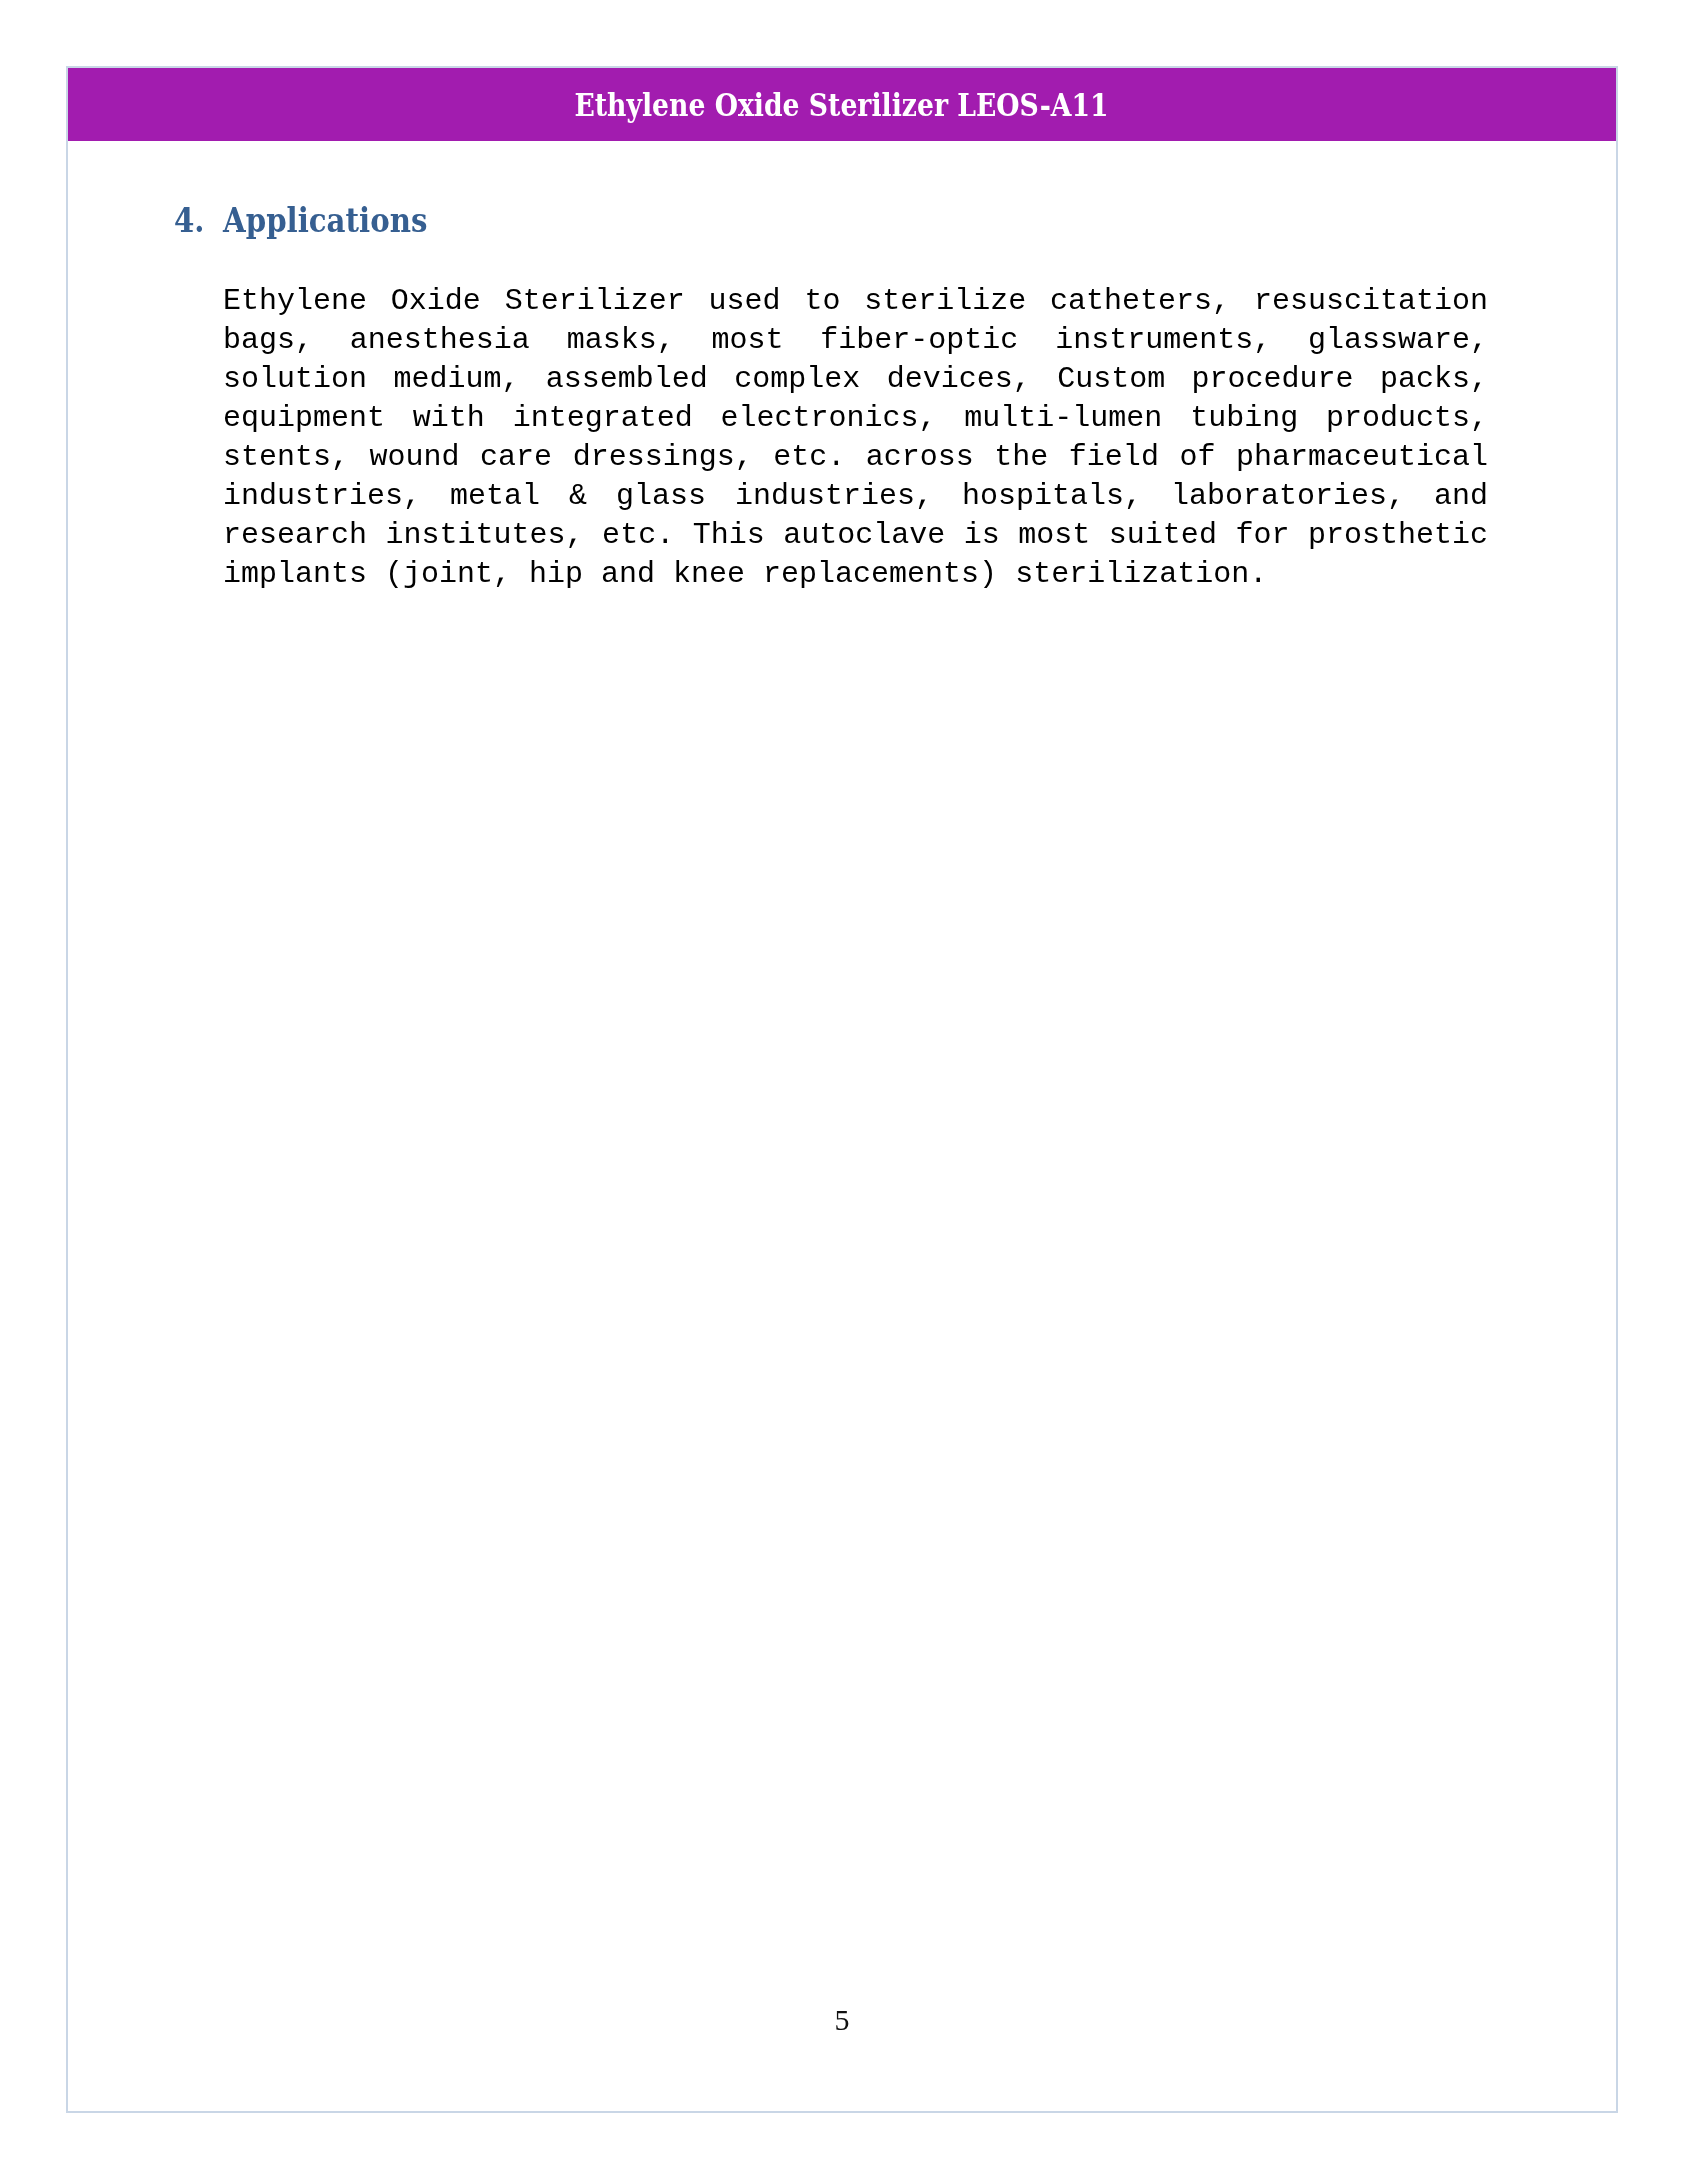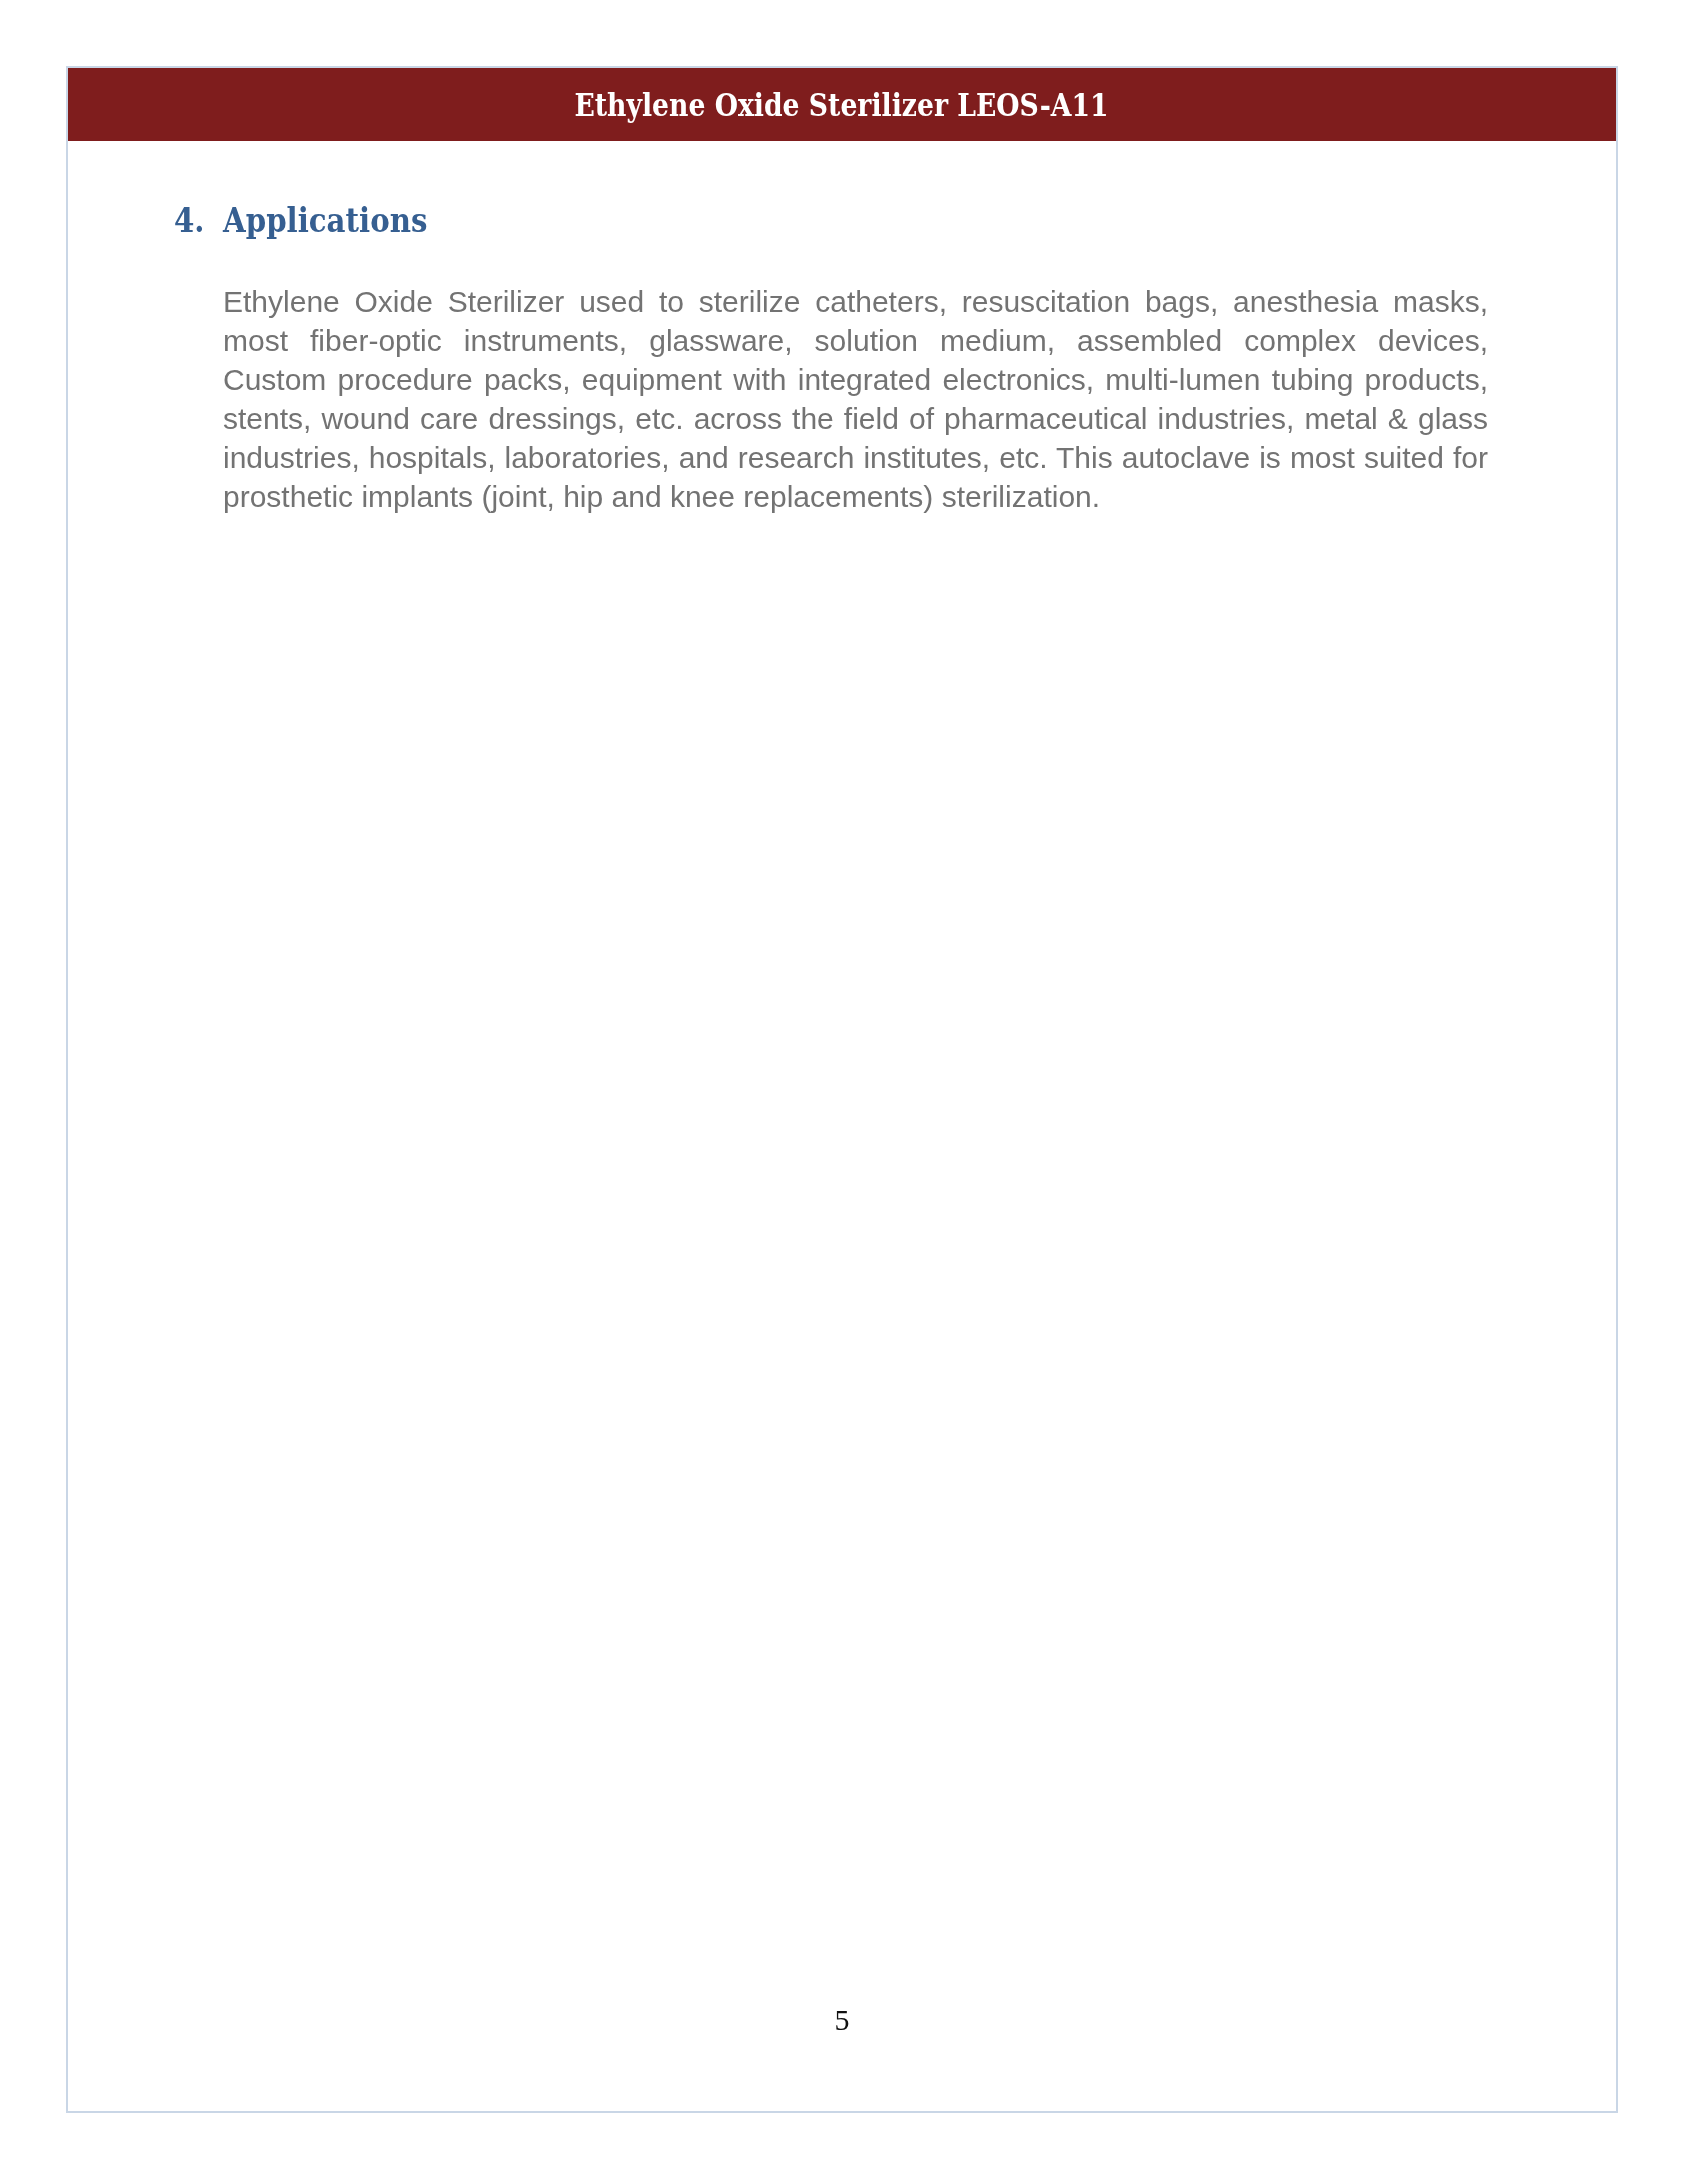--- a/index.html
+++ b/index.html
@@ -23,21 +23,21 @@
       height: 2043px;
       border: 2px solid #c9d6e6;
       box-sizing: content-box;
     }
     .header-bar {
       position: absolute;
       left: 0;
       top: 0;
       width: 1548px;
       height: 73px;
-      background: #7f1d1d;
+      background: #a21caf;
       display: flex;
       align-items: center;
       justify-content: center;
     }
     .header-title {
       color: #ffffff;
       font-family: "DejaVu Serif", "Liberation Serif", serif;
       font-weight: bold;
       font-size: 31px;
       letter-spacing: 0px;
@@ -58,25 +58,25 @@
     }
     .section-heading .num {
       display: inline-block;
       width: 57px;
     }
     .section-body {
       position: absolute;
       left: 155px;
       top: 214px;
       width: 1265px;
-      font-family: Liberation Sans, sans-serif;
+      font-family: Liberation Mono, monospace;
       font-size: 30px;
       line-height: 39px;
       text-align: justify;
-      color: #737373;
+      color: #000000;
     }
     .page-number {
       position: absolute;
       left: 0;
       width: 1548px;
       top: 1935px;
       text-align: center;
       font-family: "Liberation Serif", "DejaVu Serif", serif;
       font-size: 30px;
       color: #111111;

